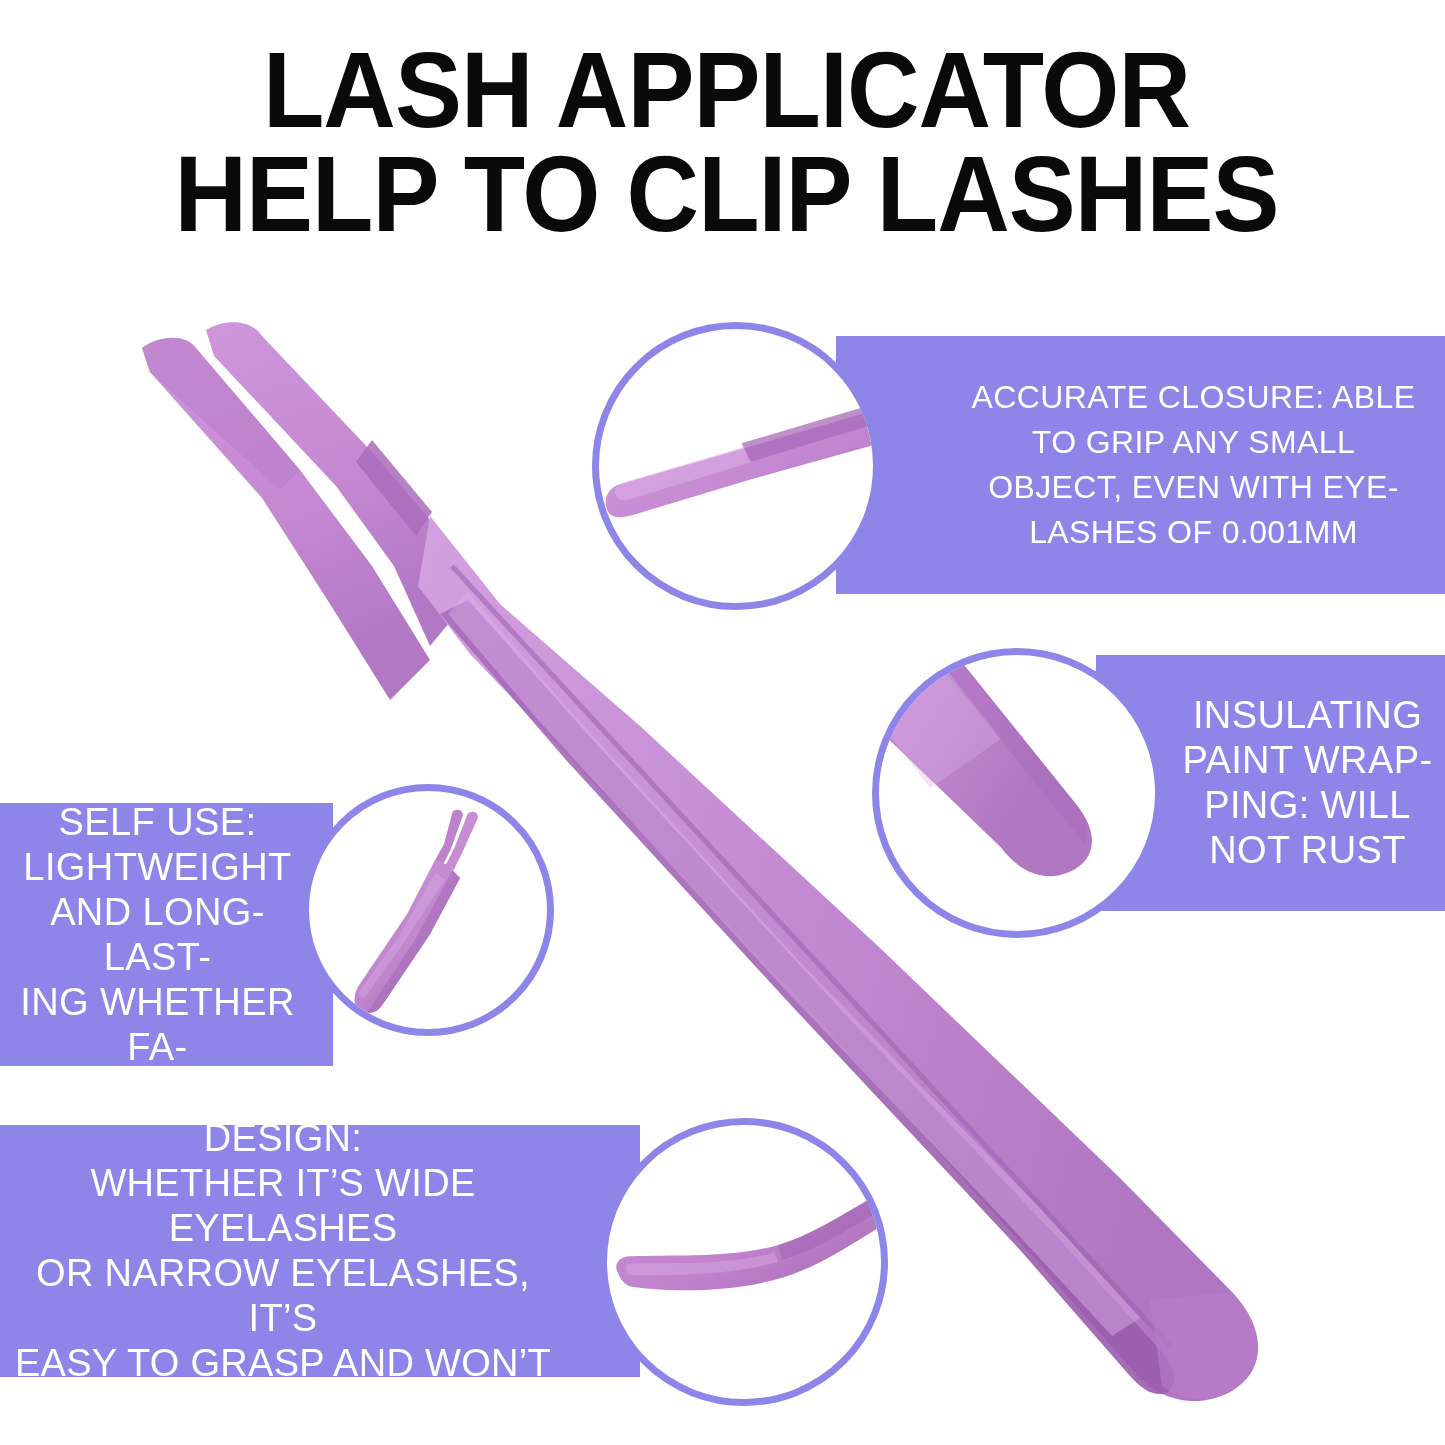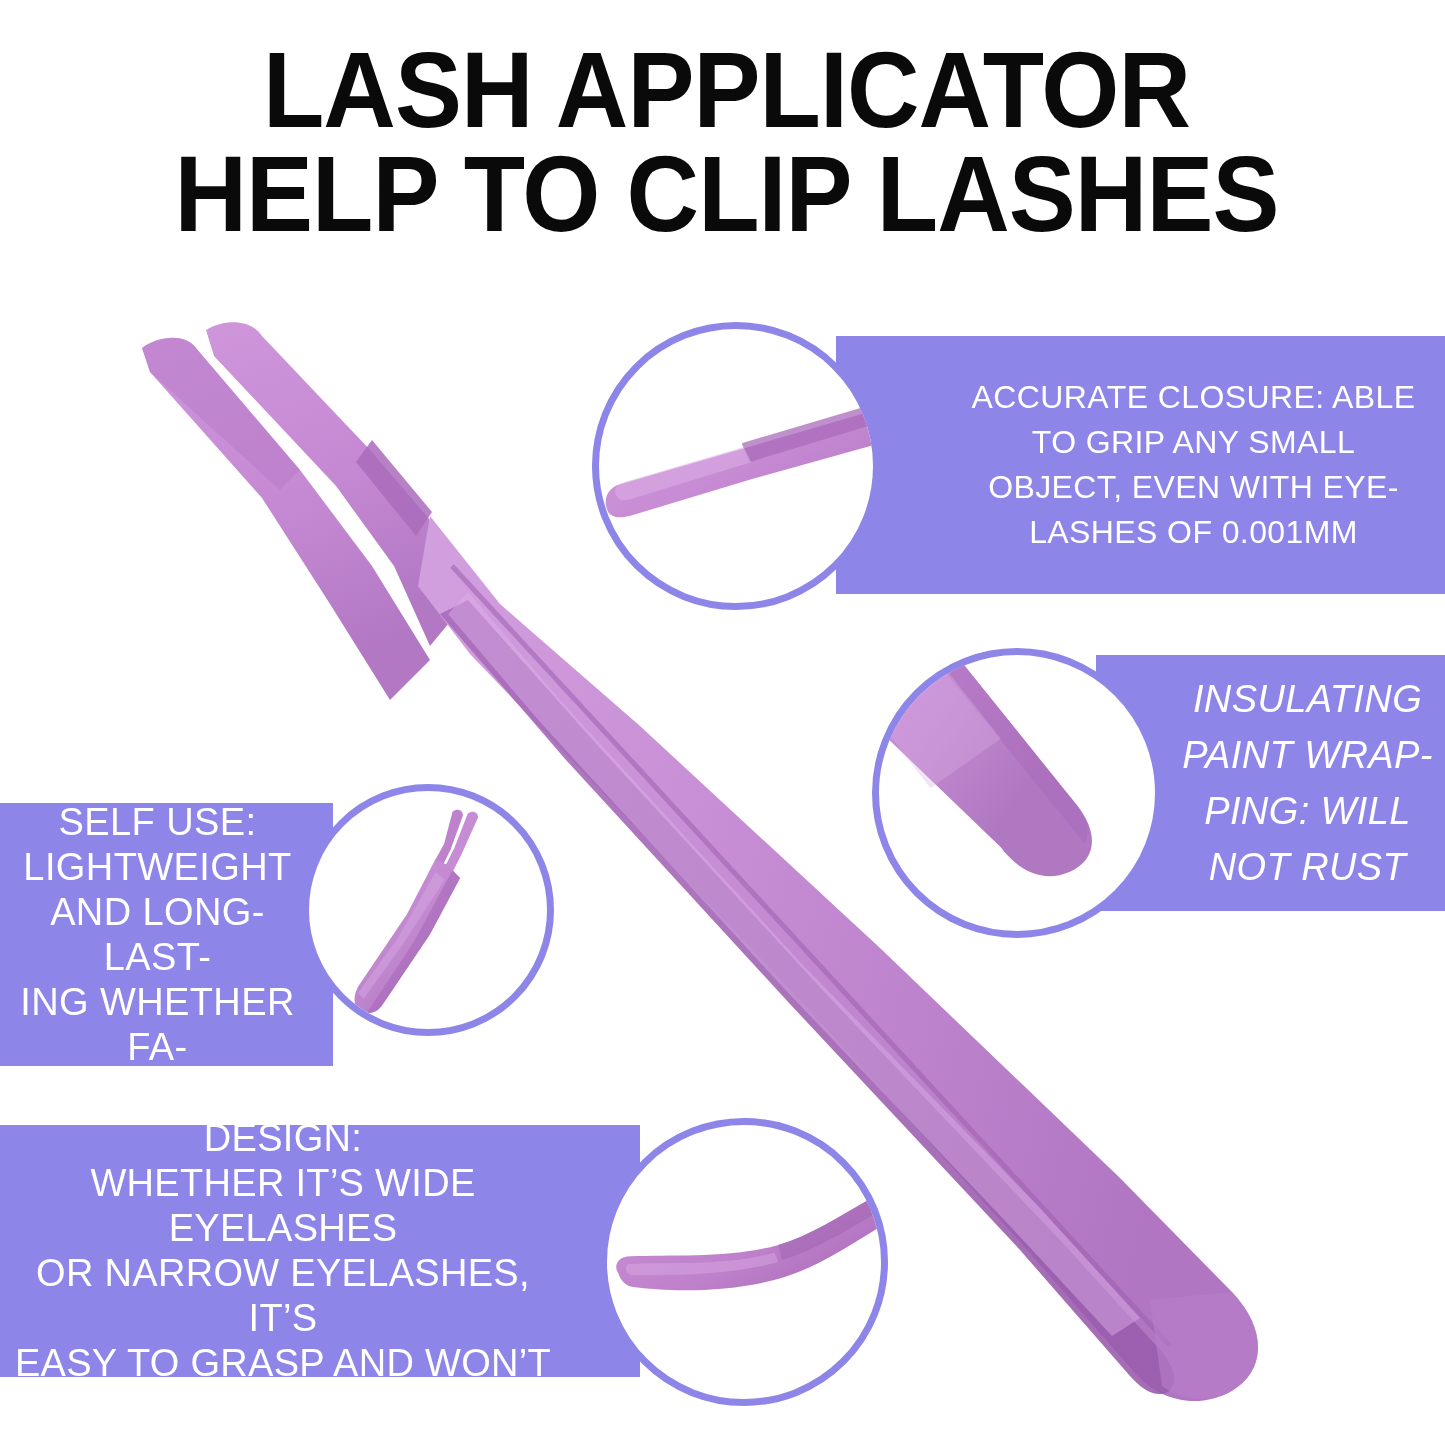--- a/index.html
+++ b/index.html
@@ -90,23 +90,22 @@
   #banner-insulating-paint {
     left: 1096px;
     top: 655px;
     width: 349px;
     height: 256px;
     padding-left: 78px;
     padding-right: 4px;
   }
   #banner-insulating-paint .banner-text {
     font-size: 38px;
-    line-height: 56px;
+    line-height: 45px;
     letter-spacing: 0.4px;
-    font-style: italic;
   }
 
   
   #banner-self-use {
     left: 0px;
     top: 803px;
     width: 333px;
     height: 263px;
     padding-right: 22px;
     padding-left: 4px;

